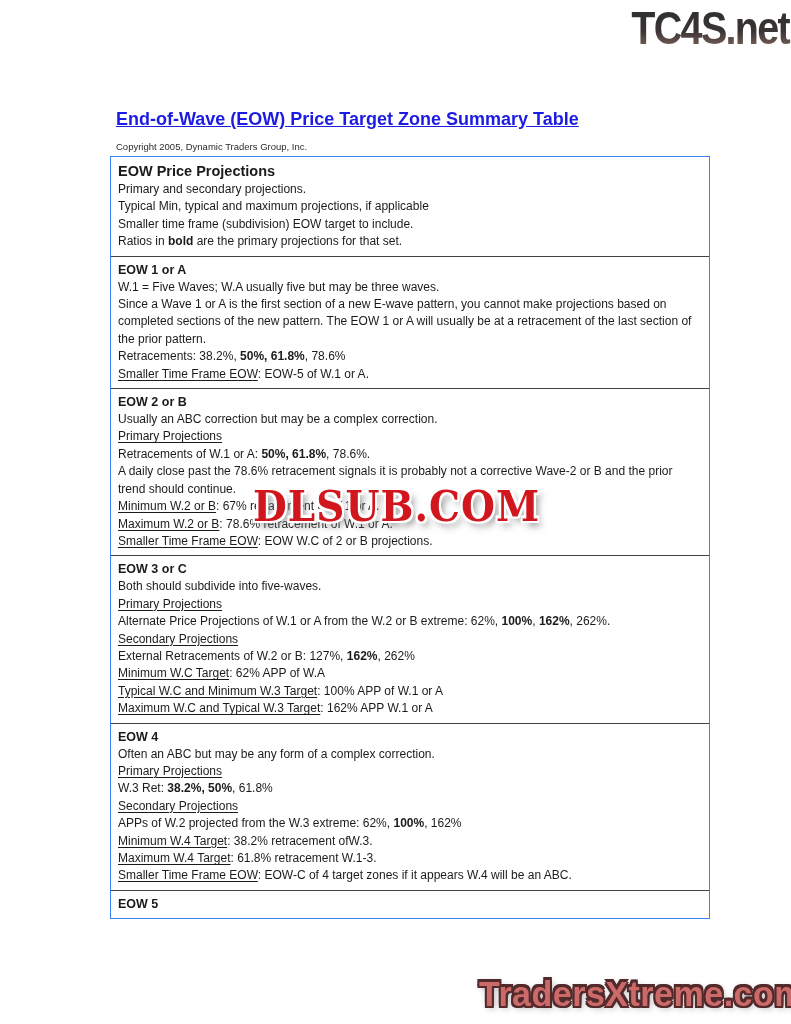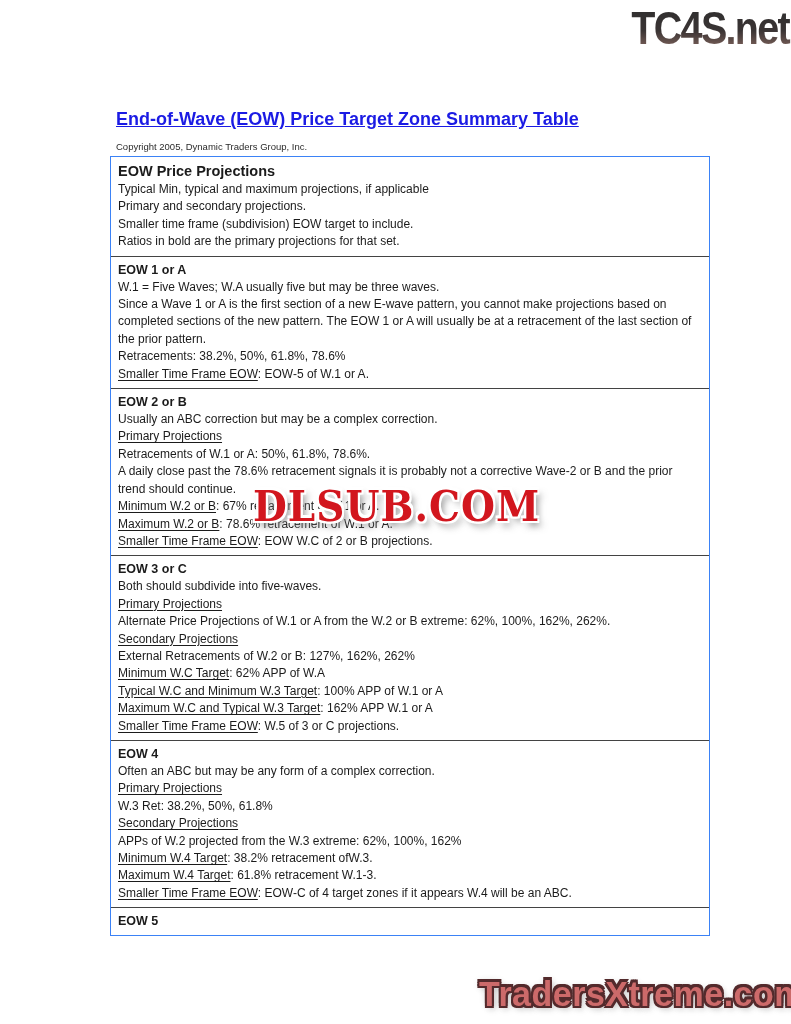--- a/index.html
+++ b/index.html
@@ -70,21 +70,21 @@
   .sec-heading {
     font-weight: bold;
     font-size: 12.5px;
     line-height: 18px;
   }
   .sec-heading.large {
     font-size: 14.5px;
     line-height: 20px;
   }
   .line { }
-  .line .b { font-weight: normal; }
+  .line .b { font-weight: bold; }
   .line .u { text-decoration: underline; text-underline-offset: 2px; text-align: center; }
 
   
   .dlsub-watermark {
     position: absolute;
     left: 253px; top: 482px;
     font-family: "DejaVu Serif", serif;
     font-weight: bold;
     font-size: 39px;
     letter-spacing: 1px;
@@ -126,22 +126,22 @@
 
   <div class="tc4s-logo">TC4S.net</div>
 
   <h1 class="doc-title">End-of-Wave (EOW) Price Target Zone Summary Table</h1>
 
   <div class="copyright">Copyright 2005, Dynamic Traders Group, Inc.</div>
 
   <div class="eow-table" id="table-root">
       <div class="section">
         <div class="sec-heading large">EOW Price Projections</div>
+        <div class="line"><span>Primary and secondary projections.</span></div>
         <div class="line"><span>Typical Min, typical and maximum projections, if applicable</span></div>
-        <div class="line"><span>Primary and secondary projections.</span></div>
         <div class="line"><span>Smaller time frame (subdivision) EOW target to include.</span></div>
         <div class="line"><span>Ratios in </span><span class="b">bold</span><span> are the primary projections for that set.</span></div>
       </div>
       <div class="section">
         <div class="sec-heading">EOW 1 or A</div>
         <div class="line"><span>W.1 = Five Waves; W.A usually five but may be three waves.</span></div>
         <div class="line"><span>Since a Wave 1 or A is the first section of a new E-wave pattern, you cannot make projections based on completed sections of the new pattern. The EOW 1 or A will usually be at a retracement of the last section of the prior pattern.</span></div>
         <div class="line"><span>Retracements: 38.2%, </span><span class="b">50%, 61.8%</span><span>, 78.6%</span></div>
         <div class="line"><span class="u">Smaller Time Frame EOW</span><span>: EOW-5 of W.1 or A.</span></div>
       </div>
@@ -158,21 +158,20 @@
       <div class="section">
         <div class="sec-heading">EOW 3 or C</div>
         <div class="line"><span>Both should subdivide into five-waves.</span></div>
         <div class="line"><span class="u">Primary Projections</span></div>
         <div class="line"><span>Alternate Price Projections of W.1 or A from the W.2 or B extreme: 62%, </span><span class="b">100%</span><span>, </span><span class="b">162%</span><span>, 262%.</span></div>
         <div class="line"><span class="u">Secondary Projections</span></div>
         <div class="line"><span>External Retracements of W.2 or B: 127%, </span><span class="b">162%</span><span>, 262%</span></div>
         <div class="line"><span class="u">Minimum W.C Target</span><span>: 62% APP of W.A</span></div>
         <div class="line"><span class="u">Typical W.C and Minimum W.3 Target</span><span>: 100% APP of W.1 or A</span></div>
         <div class="line"><span class="u">Maximum W.C and Typical W.3 Target</span><span>: 162% APP W.1 or A</span></div>
-        <div class="line"><span class="u">Smaller Time Frame EOW</span><span>: W.5 of 3 or C projections.</span></div>
       </div>
       <div class="section">
         <div class="sec-heading">EOW 4</div>
         <div class="line"><span>Often an ABC but may be any form of a complex correction.</span></div>
         <div class="line"><span class="u">Primary Projections</span></div>
         <div class="line"><span>W.3 Ret: </span><span class="b">38.2%, 50%</span><span>, 61.8%</span></div>
         <div class="line"><span class="u">Secondary Projections</span></div>
         <div class="line"><span>APPs of W.2 projected from the W.3 extreme: 62%, </span><span class="b">100%</span><span>, 162%</span></div>
         <div class="line"><span class="u">Minimum W.4 Target</span><span>: 38.2% retracement ofW.3.</span></div>
         <div class="line"><span class="u">Maximum W.4 Target</span><span>: 61.8% retracement W.1-3.</span></div>

